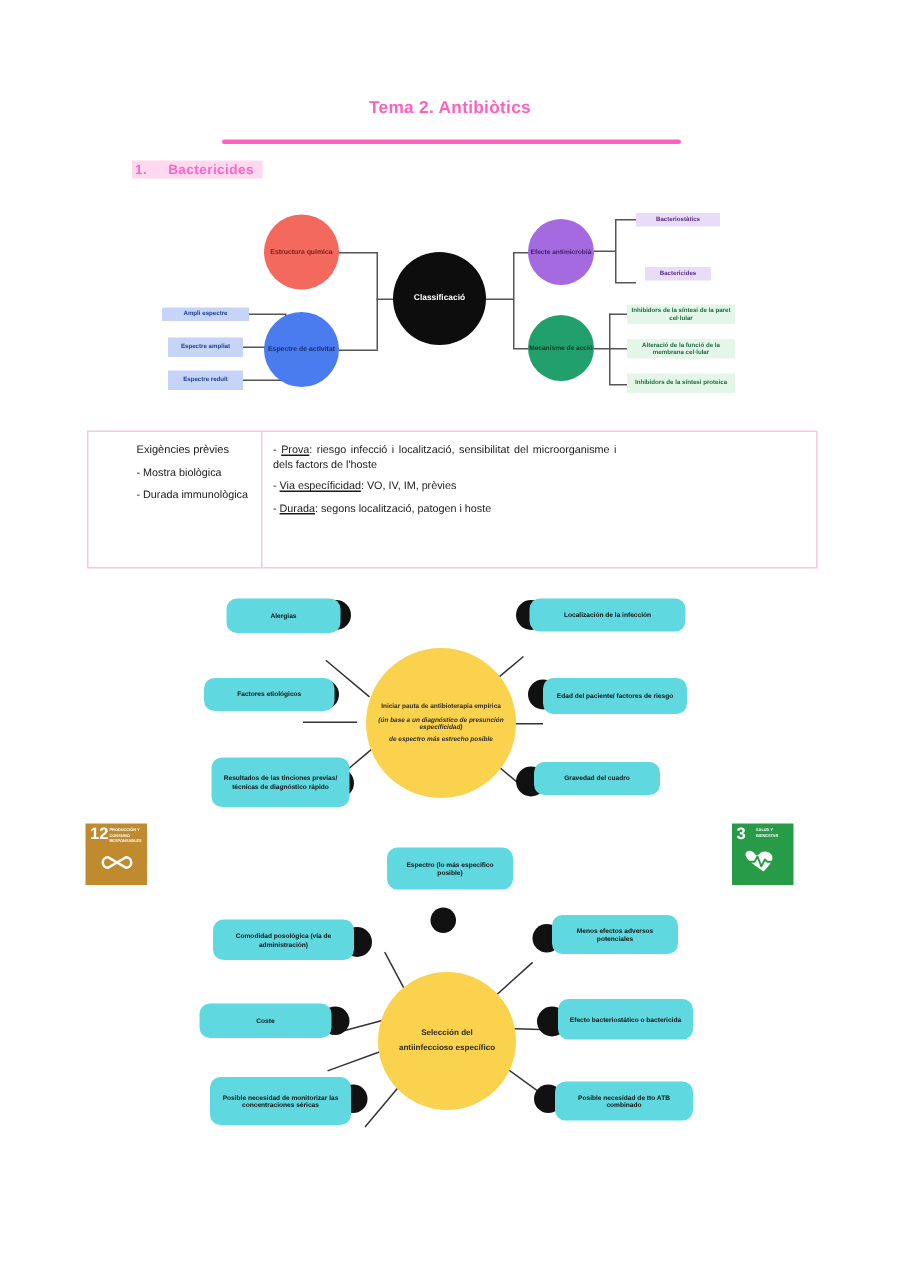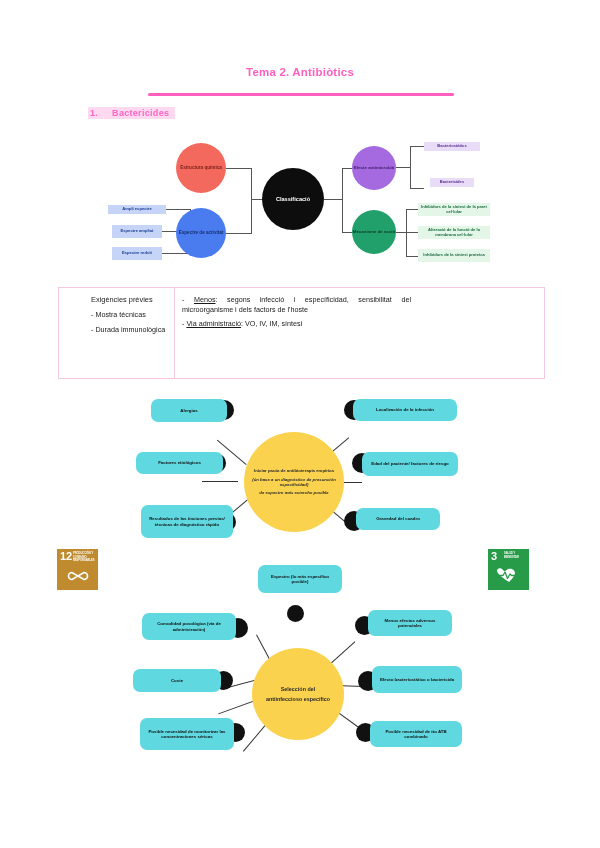--- a/index.html
+++ b/index.html
@@ -165,26 +165,27 @@
     <div class="tagbox tag-purple t-bactericides">Bactericides</div>
 
     <div class="tagbox tag-green t-paret">Inhibidors de la síntesi de la paret cel·lular</div>
     <div class="tagbox tag-green t-membrana">Alteració de la funció de la membrana cel·lular</div>
     <div class="tagbox tag-green t-proteica">Inhibidors de la síntesi proteica</div>
   </div>
 
   <div class="tbl">
     <div class="tcol c2">
       <h4>Exigències prèvies</h4>
-      <p>- Mostra técnicas</p>
+      <p>- Mostra biològica</p>
       <p>- Durada immunològica</p>
     </div>
     <div class="tcol c3">
-      <p>-&nbsp;<span class="u">Menos</span><span>: segons infecció i específicidad, sensibilitat del microorganisme i dels factors de l'hoste</span></p>
-      <p>-&nbsp;<span class="u">Via administració</span><span>: VO, IV, IM, síntesi</span></p>
+      <p>-&nbsp;<span class="u">Prova</span><span>: riesgo infecció i localització, sensibilitat del microorganisme i dels factors de l'hoste</span></p>
+      <p>-&nbsp;<span class="u">Via específicidad</span><span>: VO, IV, IM, prèvies</span></p>
+      <p>-&nbsp;<span class="u">Durada</span><span>: segons localització, patogen i hoste</span></p>
     </div>
   </div>
 
   <div>
 
     <div class="spoke" style="left:246px; top:465px; width:38px; transform:rotate(-140deg);"></div>
     <div class="spoke" style="left:318px; top:463px; width:40px; transform:rotate(-40deg);"></div>
     <div class="spoke" style="left:238px; top:482px; width:36px; transform:rotate(180deg);"></div>
     <div class="spoke" style="left:326px; top:482px; width:36px;"></div>
     <div class="spoke" style="left:248px; top:500px; width:40px; transform:rotate(140deg);"></div>

